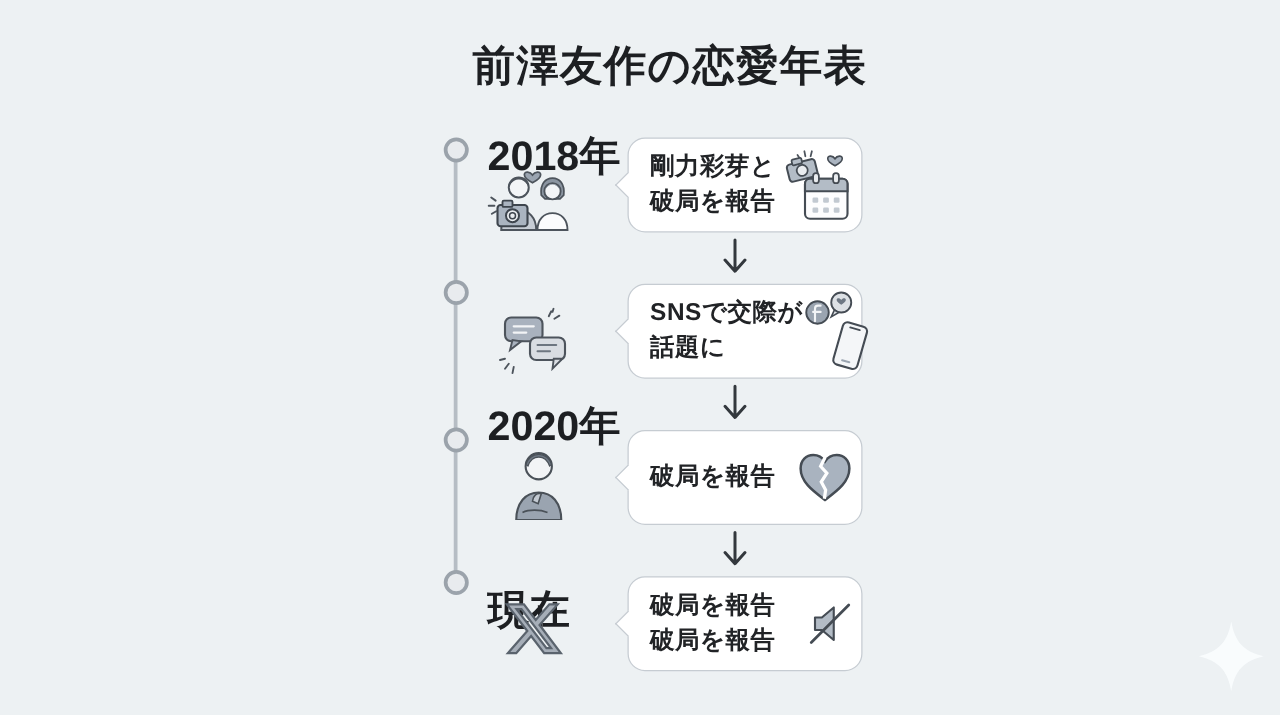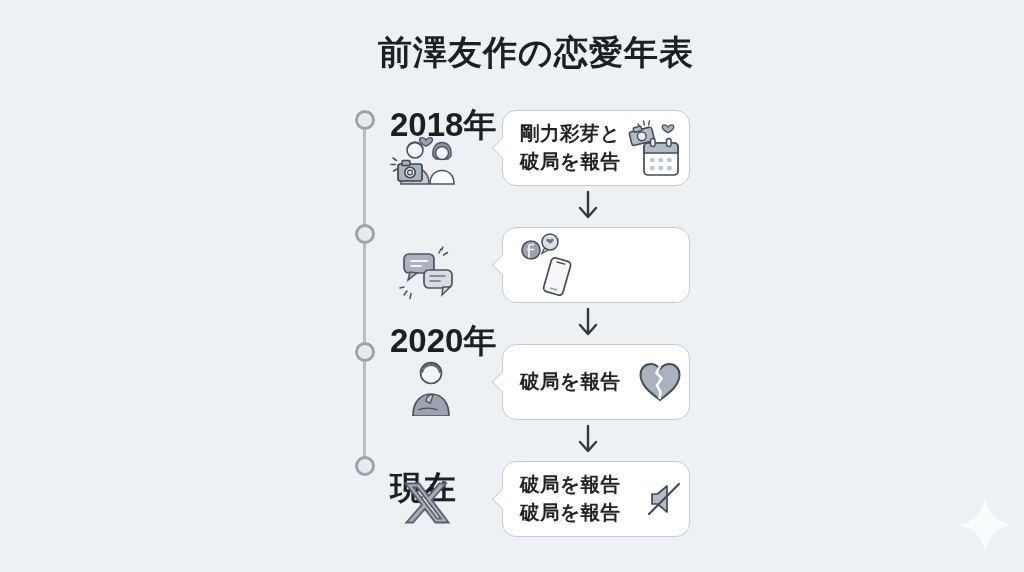--- a/index.html
+++ b/index.html
@@ -140,20 +140,24 @@
             <rect x="42" y="41" width="4.6" height="4.2" rx="1"></rect>
           <rect x="25" y="49" width="4.6" height="4.2" rx="1"></rect>
             <rect x="33.5" y="49" width="4.6" height="4.2" rx="1"></rect>
             <rect x="42" y="49" width="4.6" height="4.2" rx="1"></rect>
         </g>
       </svg>
     </div>
   </div>
 
   <div class="bubble" style="top:227px">
+    <div class="bubble-text">
+      <span>SNSで交際が</span>
+      <span>話題に</span>
+    </div>
     <div class="bubble-icon">
       <svg width="54" height="66" viewBox="0 0 54 66">
         <circle cx="11" cy="18" r="9" fill="#9aa4b0" stroke="#454c54" stroke-width="1.5"></circle>
         <path d="M13.5 12.5h-2.2c-1.5 0-2.3 1-2.3 2.4V25M7.5 17.5h6" stroke="#f2f4f6" stroke-width="1.7" fill="none" stroke-linecap="round"></path>
         <circle cx="30" cy="10" r="8" fill="#dde1e5" stroke="#454c54" stroke-width="1.5"></circle>
         <path d="M24.5 16L22 21.5l6-3.5z" fill="#dde1e5" stroke="#454c54" stroke-width="1.3"></path>
         <path d="M30 8c-1-1.6-3.7-1.9-3.7 0 0 1.3 2.2 2.8 3.7 3.7 1.5-.9 3.7-2.4 3.7-3.7 0-1.9-2.7-1.6-3.7 0z" fill="#6e7884"></path>
         <g transform="rotate(16 37 45)">
           <rect x="27" y="27" width="20" height="35" rx="4" fill="#f4f6f8" stroke="#454c54" stroke-width="1.7"></rect>
           <path d="M33 30.5h8" stroke="#454c54" stroke-width="1.4" stroke-linecap="round"></path>

